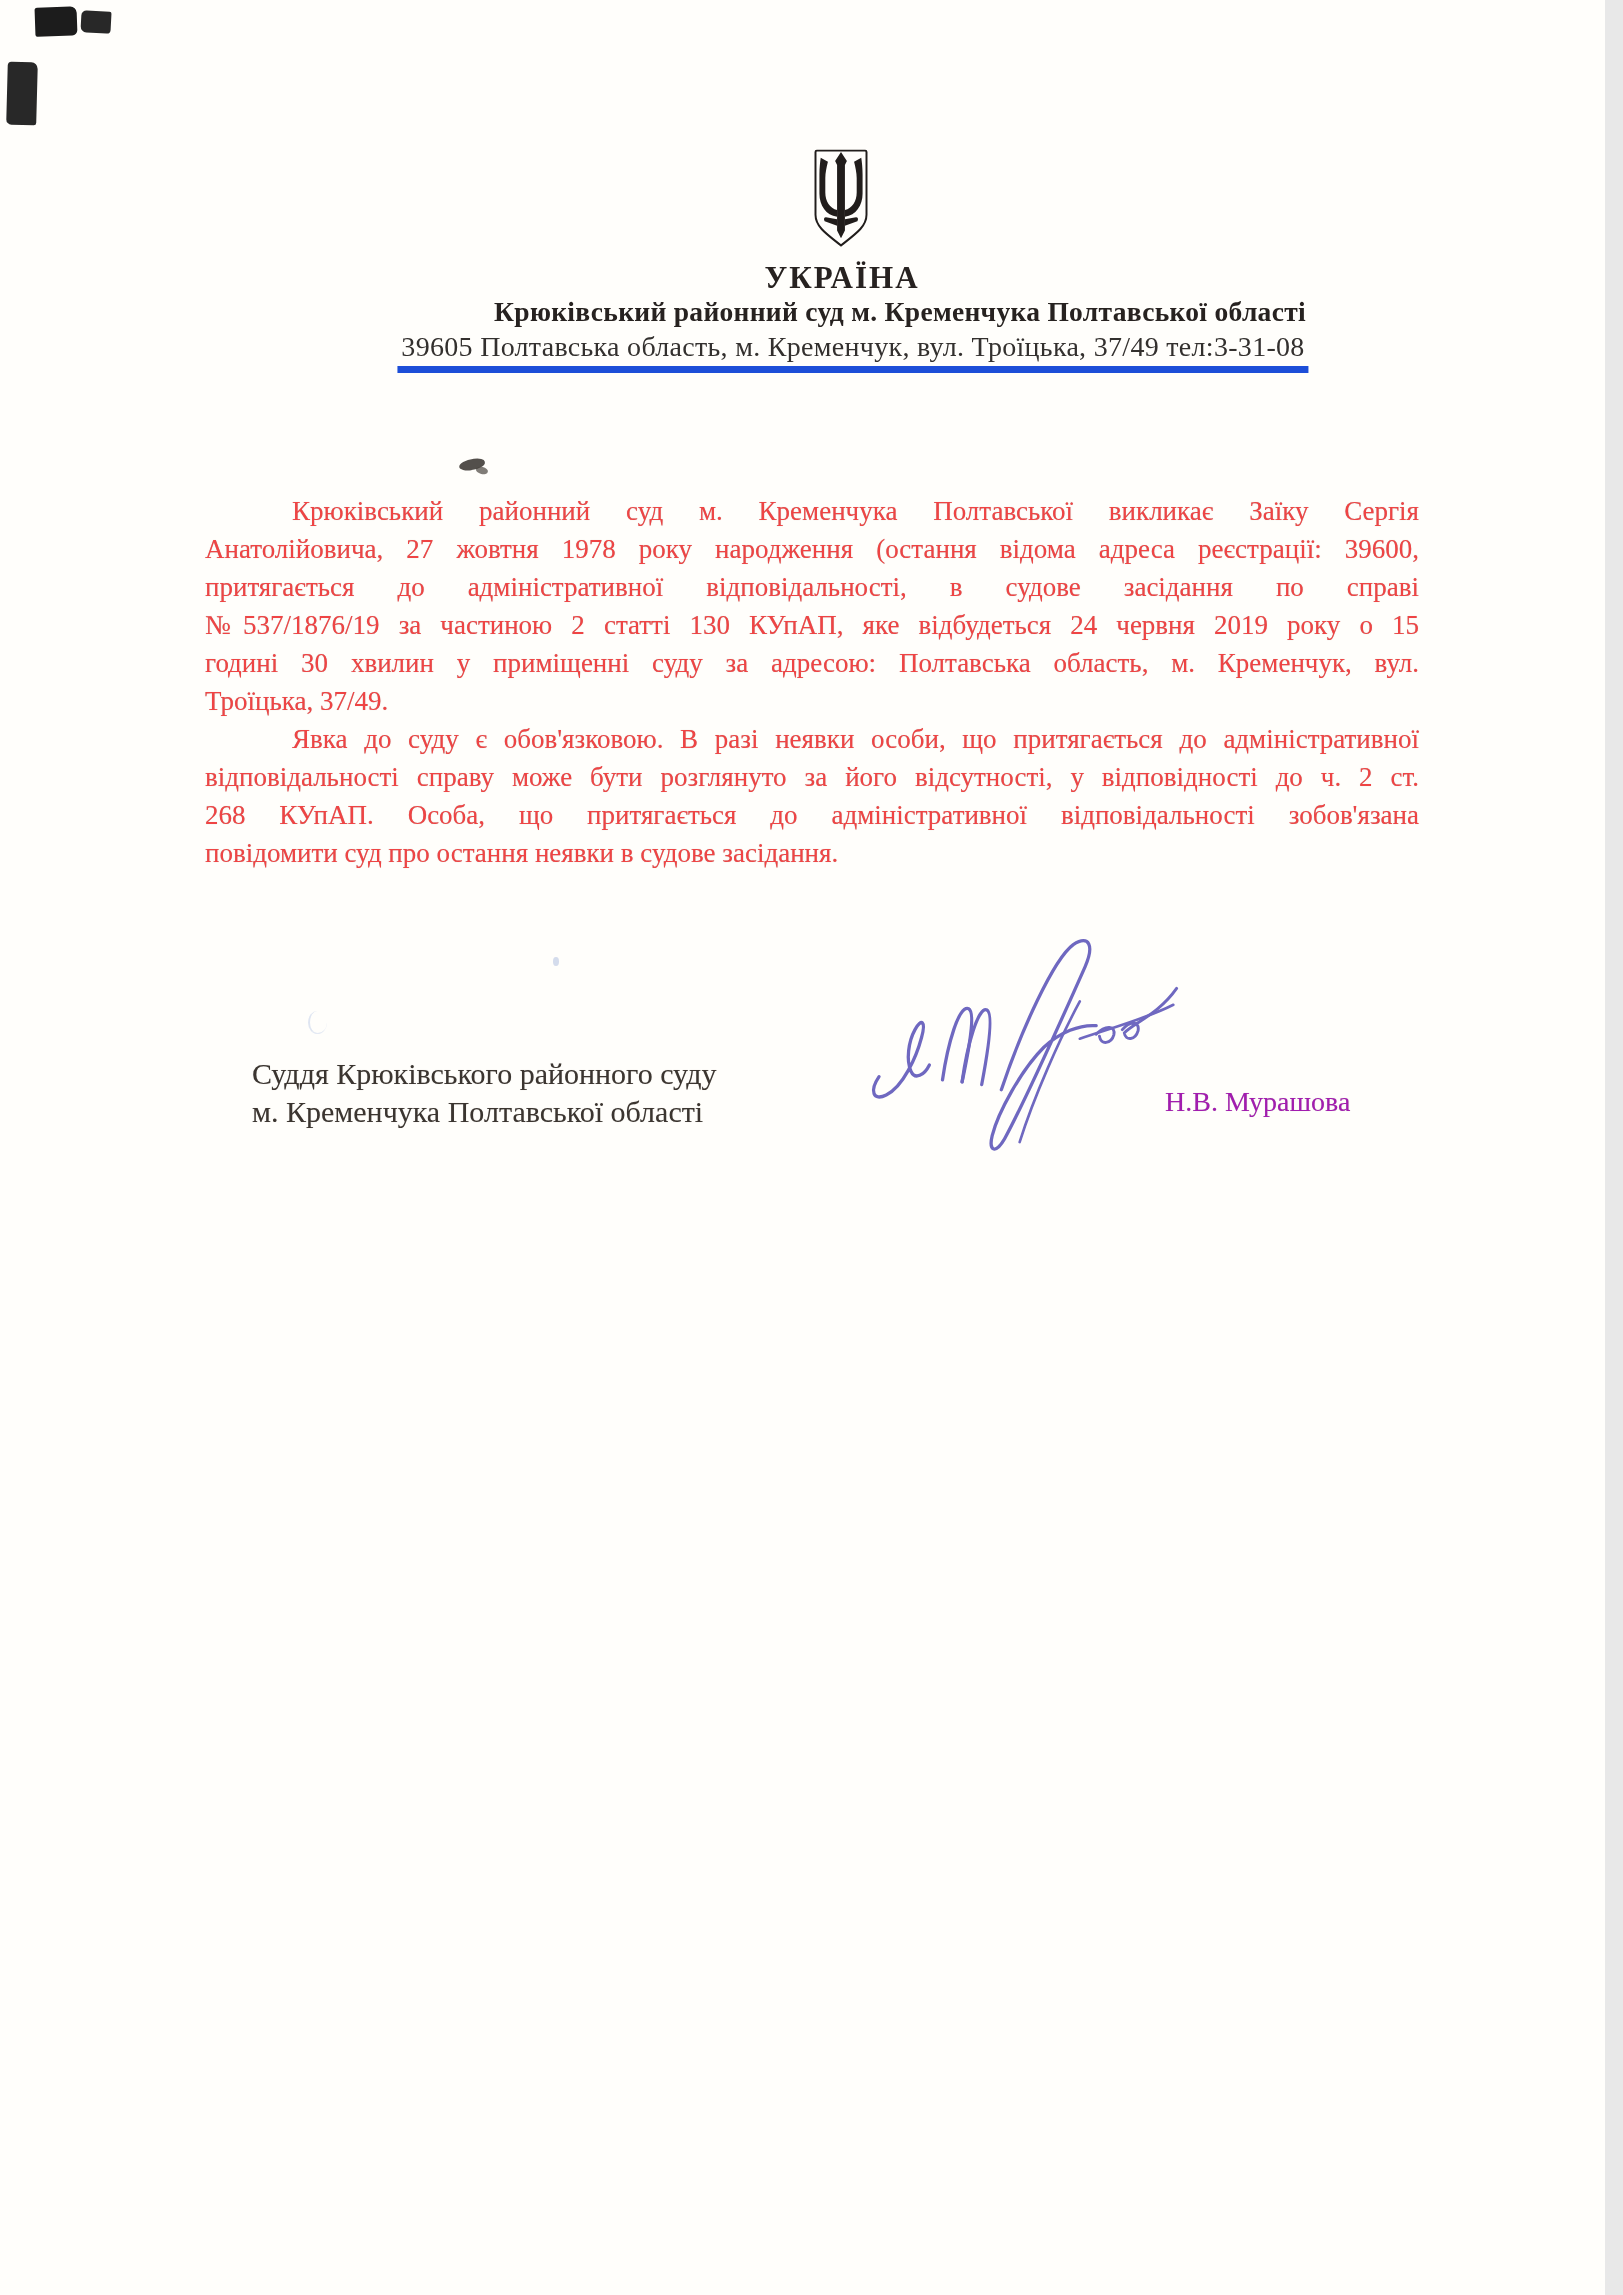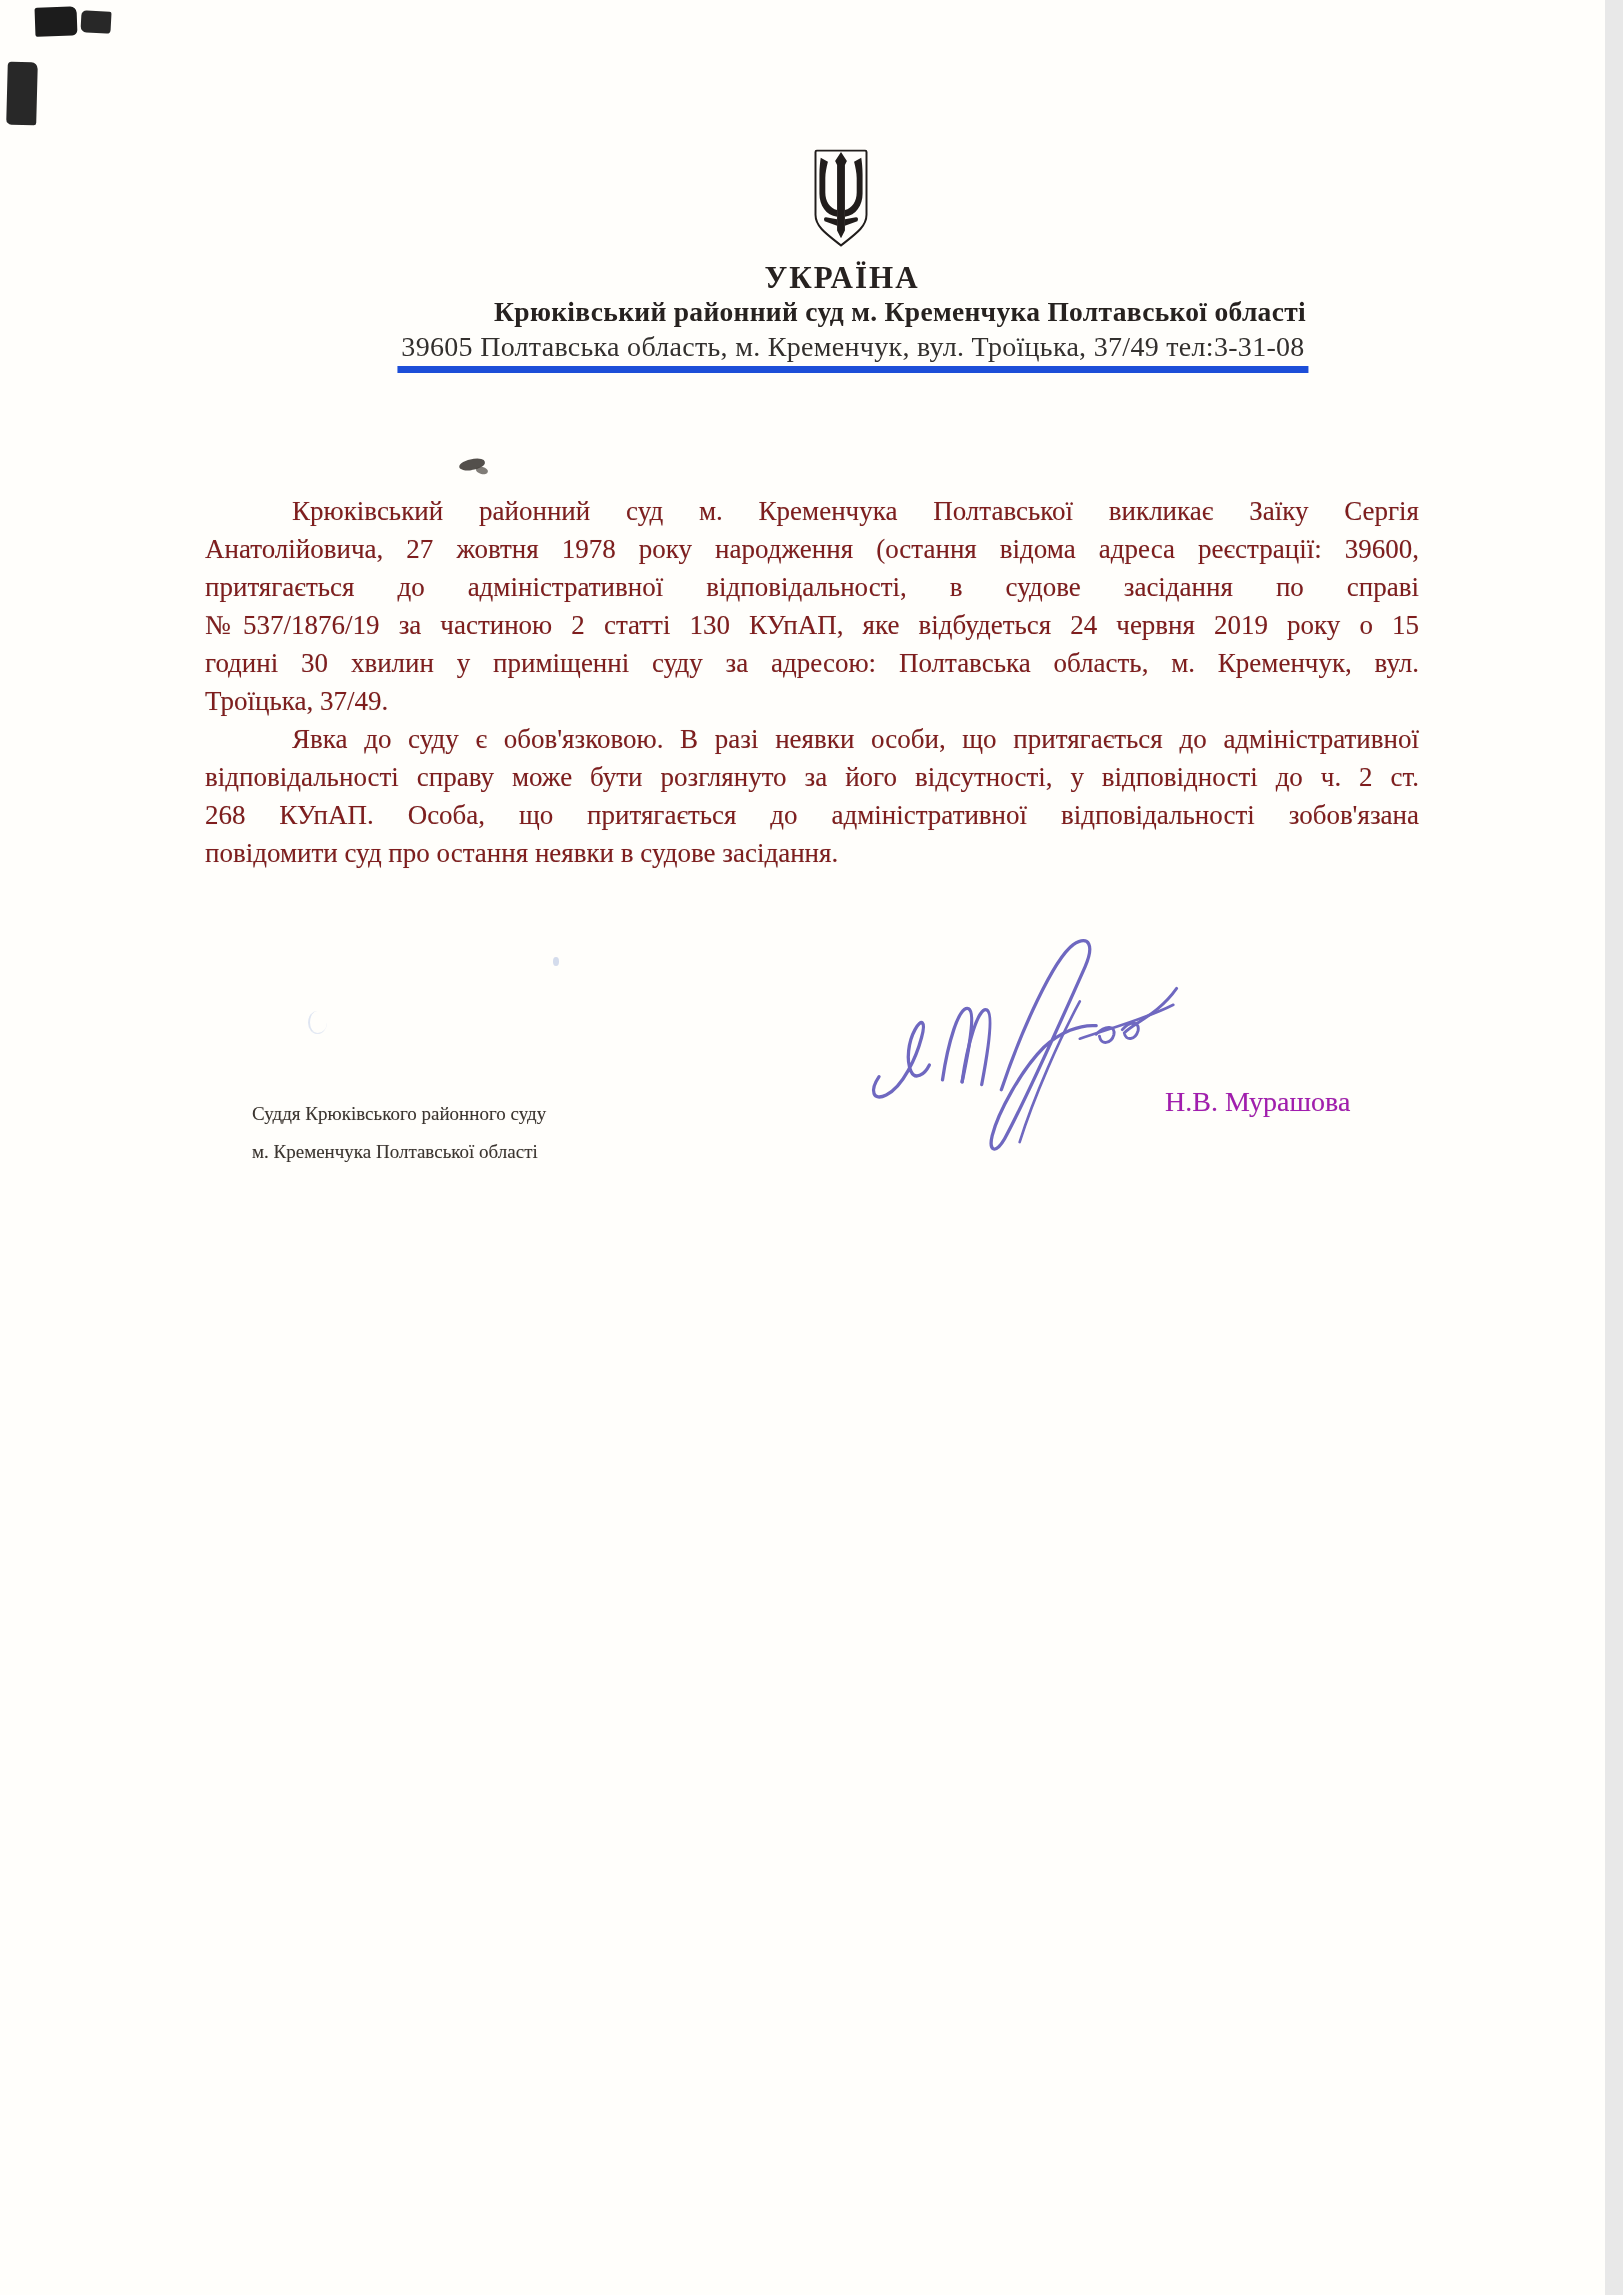--- a/index.html
+++ b/index.html
@@ -31,31 +31,31 @@
     font-size:27.5px;font-weight:bold;letter-spacing:0.3px;color:#272220;white-space:nowrap;
   }
   .address-line{
     position:absolute;left:853px;top:331px;transform:translateX(-50%);
     font-size:28px;color:#33302e;white-space:nowrap;letter-spacing:0.3px;
     border-bottom:7px solid #1d4ed8;padding:0 3.9px 3.3px 3.9px;
   }
   
   .body-block{
     position:absolute;left:205px;top:492px;width:1214px;
-    font-size:27px;line-height:38px;color:#7f1d1d;
+    font-size:27px;line-height:38px;color:#ef4444;
     text-shadow:0 0 0.7px rgba(63,56,51,.35);
   }
   .bline{text-align:justify;text-align-last:justify;height:38px;overflow:visible;}
   .bline.last{text-align-last:left;}
   .bline.indent{padding-left:87px;}
   
   .sig-left{
     position:absolute;left:252px;top:1055px;
-    font-size:19px;line-height:38px;color:#3b3530;
-    text-shadow:0 0 0.7px rgba(63,56,51,.3);white-space:nowrap;margin-top:40px;
+    font-size:30px;line-height:38px;color:#3b3530;
+    text-shadow:0 0 0.7px rgba(63,56,51,.3);white-space:nowrap;
   }
   .judge-name{
     position:absolute;left:1165px;top:1086px;
     font-size:28px;color:#a21caf;white-space:nowrap;
     text-shadow:0 0 0.7px rgba(74,68,62,.3);
   }
   .signature-svg{position:absolute;left:864px;top:926px;width:327px;height:236px;}
 </style>
 </head>
 <body>

